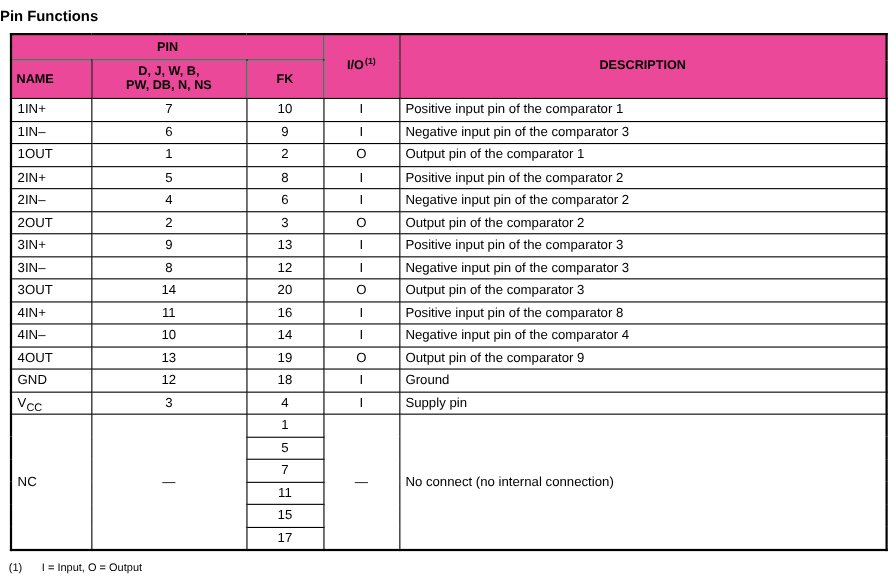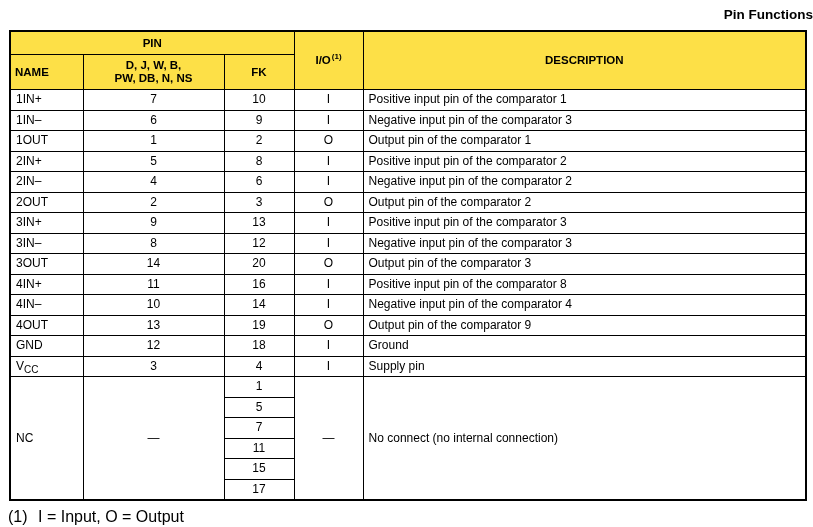--- a/index.html
+++ b/index.html
@@ -3,48 +3,48 @@
 <meta charset="utf-8">
 <style>
   html,body{margin:0;padding:0;}
   body{
     width:813px;height:527px;background:#ffffff;color:#000000;
     font-family:"Liberation Sans", sans-serif;
     -webkit-font-smoothing:antialiased;
   }
   .page{width:813px;height:527px;overflow:hidden;}
   .title{
-    text-align:right;font-weight:bold;font-size:13.5px;
+    text-align:left;font-weight:bold;font-size:13.5px;
     padding-top:7px;line-height:15px;
   }
   table.pinfunc{
     border-collapse:collapse;table-layout:fixed;
     width:796px;margin:8px 0 0 9px;
     border:2px solid #000000;
   }
   .pinfunc th,.pinfunc td{
     border:1px solid #000000;
     overflow:hidden;white-space:nowrap;
   }
   .pinfunc th{
-    background:#fde047;font-weight:bold;font-size:11.5px;
+    background:#ec4899;font-weight:bold;font-size:11.5px;
     padding:1px 4px;line-height:13px;vertical-align:middle;
   }
   .pinfunc td{
     font-size:12px;padding:0 5px;height:19.5px;vertical-align:middle;
     line-height:13px;
   }
   .hrow1 th{height:20px;}
   .hrow2 th{height:32px;}
   .c{text-align:center;}
   .l{text-align:left;}
   .pinfunc sup{font-size:8px;vertical-align:super;line-height:0;margin-left:1px;}
   .pinfunc sub{font-size:10px;vertical-align:sub;line-height:0;}
   .footnote{
-    margin:9px 11px 0 8px;font-size:16px;line-height:14px;
+    margin:9px 11px 0 8px;font-size:10px;line-height:14px;
   }
   .fn-marker{display:inline-block;min-width:30px;}
 </style>
 </head>
 <body>
 
 <div class="page">
 
   <div class="title">Pin Functions</div>
 

